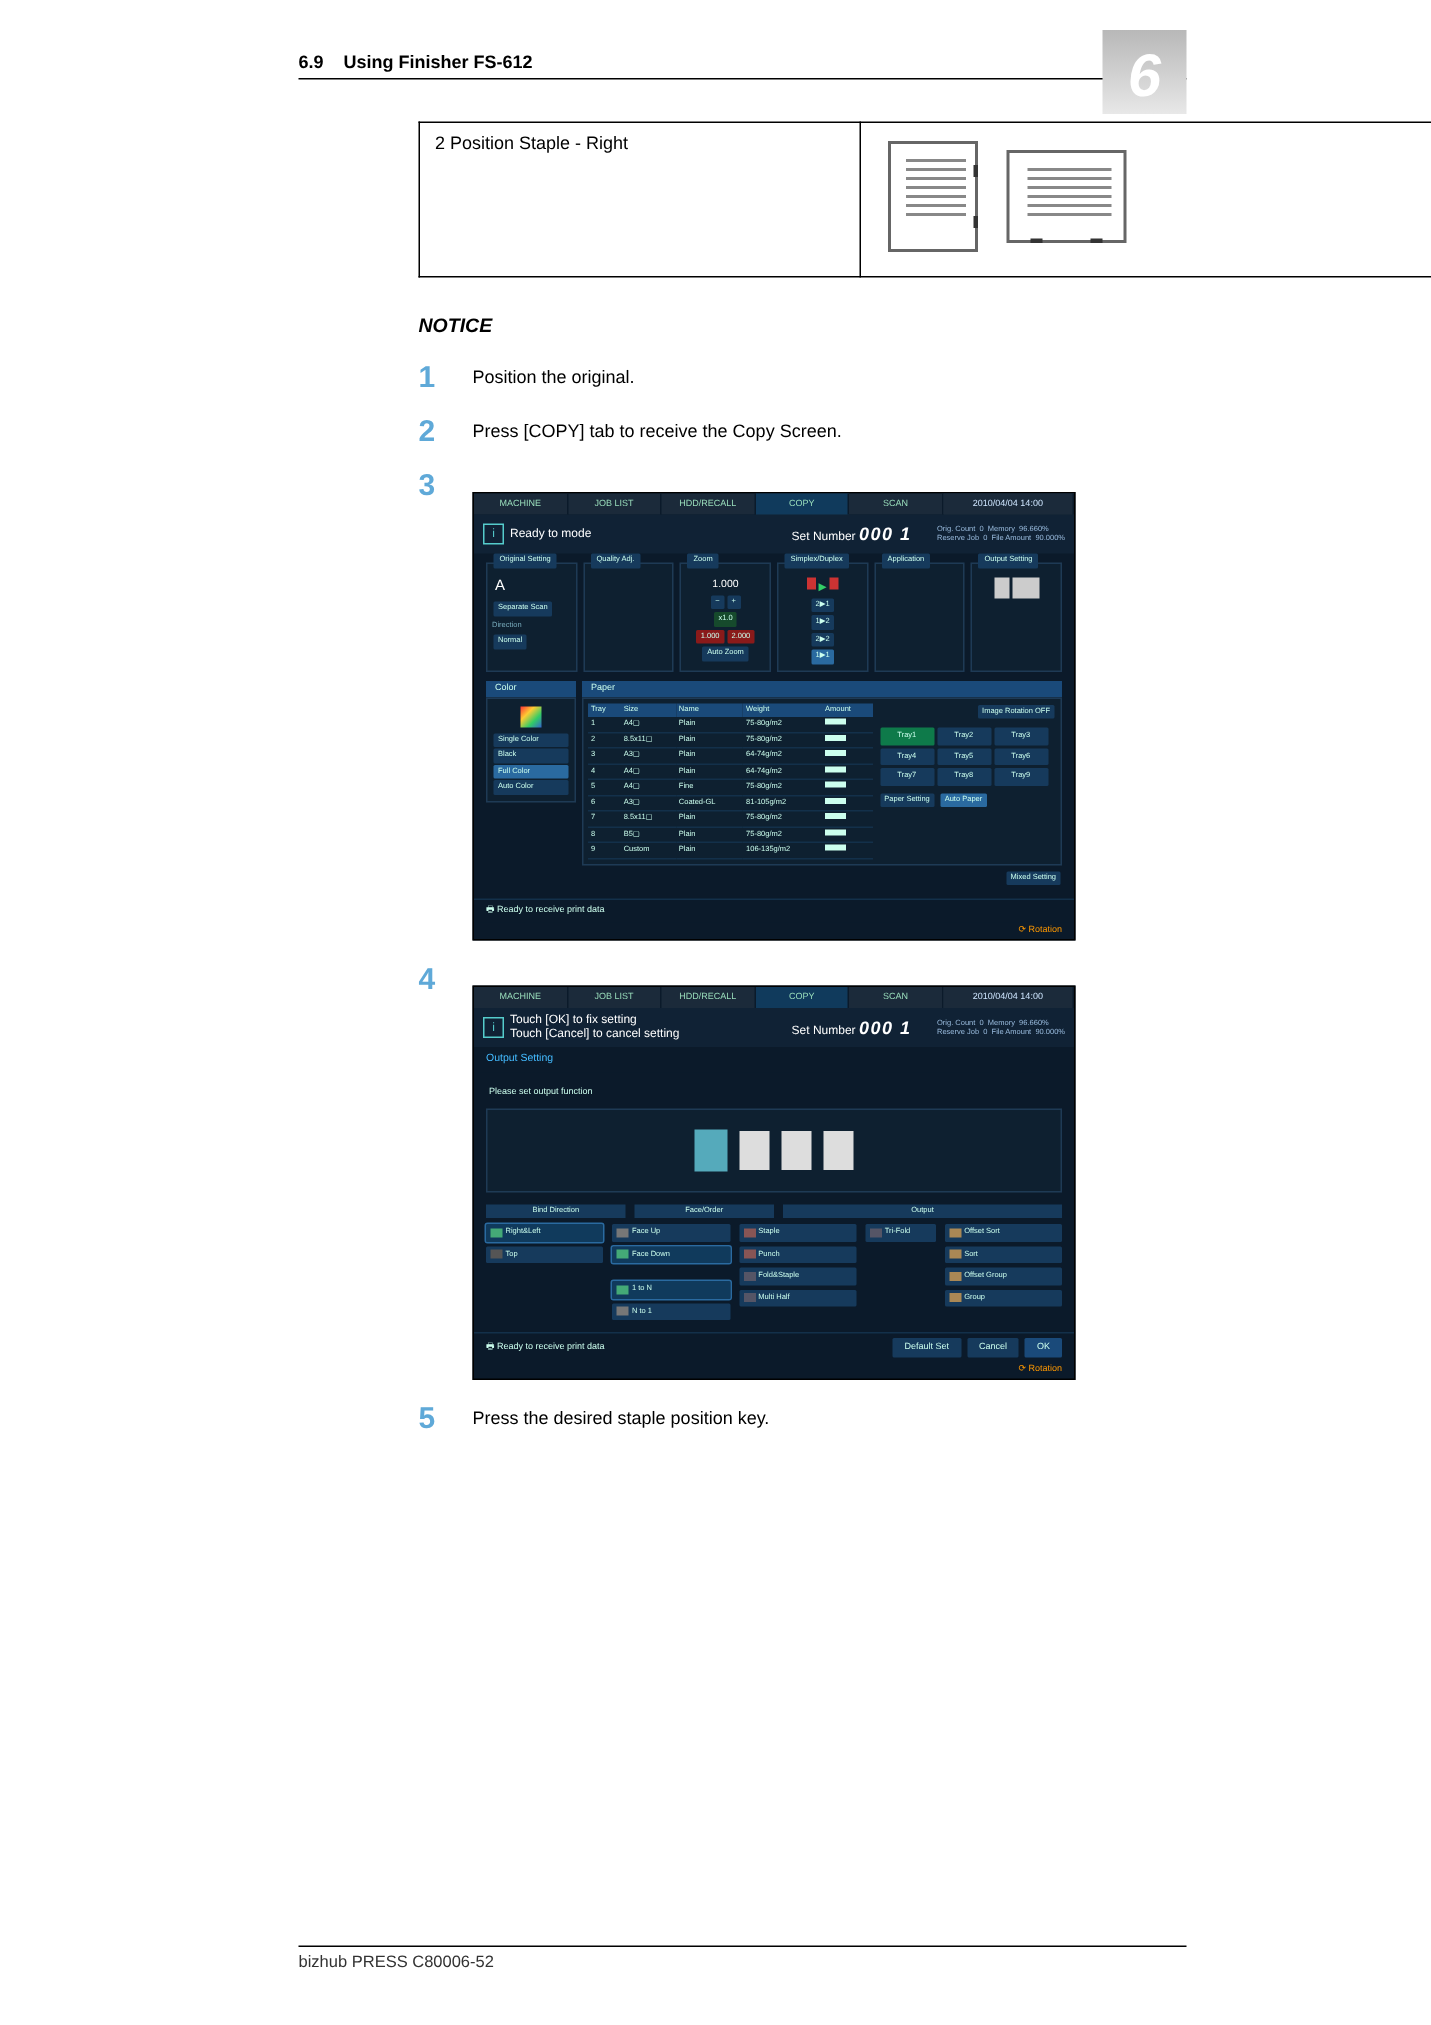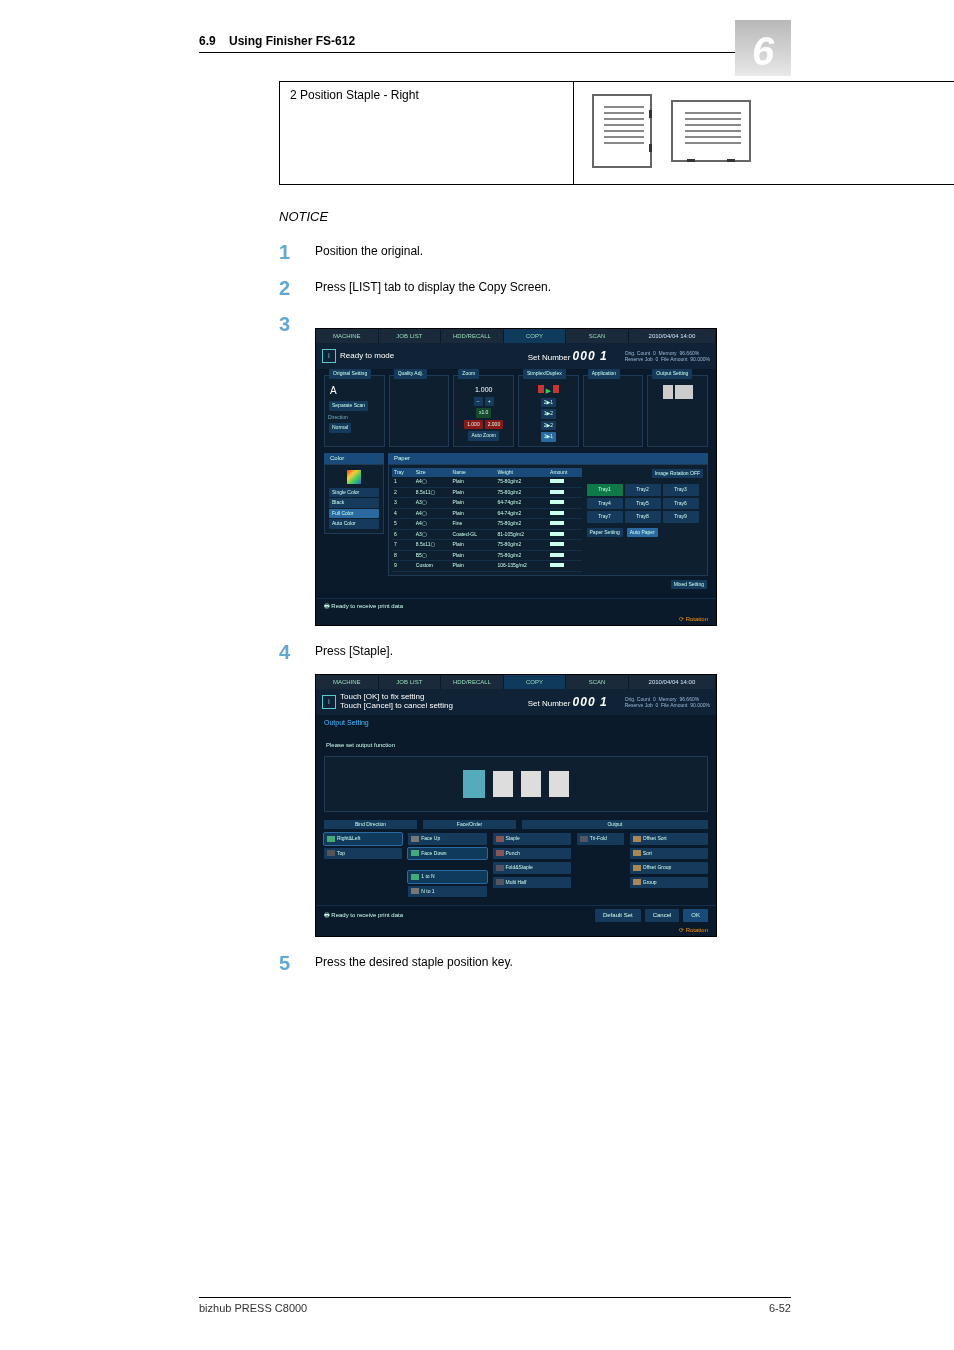--- a/index.html
+++ b/index.html
@@ -15,21 +15,21 @@
 .doc-icon{display:inline-block;width:56px;height:70px;border:2px solid #666;margin:6px 8px;position:relative;vertical-align:middle}
 .doc-icon.portrait{width:56px;height:70px}
 .doc-icon.landscape{width:76px;height:58px}
 .doc-icon .ln{position:absolute;background:#888;height:2px;left:10px;right:6px}
 .doc-icon.portrait .ln:nth-child(1){top:10px}.doc-icon.portrait .ln:nth-child(2){top:16px}.doc-icon.portrait .ln:nth-child(3){top:22px}.doc-icon.portrait .ln:nth-child(4){top:28px}.doc-icon.portrait .ln:nth-child(5){top:34px}.doc-icon.portrait .ln:nth-child(6){top:40px}.doc-icon.portrait .ln:nth-child(7){top:46px}
 .doc-icon.landscape .ln{left:12px;right:8px}
 .doc-icon.landscape .ln:nth-child(1){top:10px}.doc-icon.landscape .ln:nth-child(2){top:16px}.doc-icon.landscape .ln:nth-child(3){top:22px}.doc-icon.landscape .ln:nth-child(4){top:28px}.doc-icon.landscape .ln:nth-child(5){top:34px}.doc-icon.landscape .ln:nth-child(6){top:40px}
 .stp{position:absolute;background:#333;width:3px;height:8px}
 .doc-icon.portrait .stp.s1{right:-2px;top:14px}.doc-icon.portrait .stp.s2{right:-2px;bottom:14px}
 .doc-icon.landscape .stp.s1{right:14px;bottom:-2px;width:8px;height:3px}.doc-icon.landscape .stp.s2{left:14px;bottom:-2px;width:8px;height:3px}
-.notice-h{font-weight:normal;font-style:italic;font-size:13px;margin-top:24px}
+.notice-h{font-weight:bold;font-style:italic;font-size:13px;margin-top:24px}
 .notice-t{font-style:italic;font-size:12px;color:#333;margin-top:2px;line-height:1.35}
 .steps{margin-top:18px}
 .step{display:flex;margin-top:16px}
 .step-num{width:36px;flex:0 0 36px;font-size:20px;font-weight:bold;color:#5fa9d8;line-height:1}
 .step-body{font-size:12px;line-height:1.5}
 .step-sub{font-size:12px;margin-top:6px}
 .shot{width:400px;margin:14px auto 0;background:#0b1a2a;border:1px solid #000;font-size:7px;color:#cfe6ff;position:relative}
 .shot .topbar{display:flex;height:14px;background:#1b2a3a}
 .shot .topbar div{flex:1;border-right:1px solid #0b1a2a;display:flex;align-items:center;justify-content:center;font-size:6px;color:#9db}
 .shot .topbar div.active{background:#103a5c}
@@ -64,21 +64,21 @@
 .shot2 .labelrow{display:flex;gap:6px;margin-bottom:4px}
 .shot2 .labelrow div{flex:1;background:#163a5c;color:#cfe;font-size:5px;text-align:center;padding:1px 0}
 .shot2 .optcol{display:flex;gap:6px}
 .shot2 .col{flex:1;display:flex;flex-direction:column;gap:3px}
 .shot2 .obtn{background:#163a5c;color:#cfe;font-size:5px;padding:2px 3px;border-radius:1px;display:flex;align-items:center;gap:2px}
 .shot2 .obtn.sel{background:#103a5c;outline:1px solid #2a6aa0}
 .shot2 .obtn .oi{width:8px;height:6px;background:#4a7;display:inline-block}
 .shot2 .preview{height:54px;background:#0e2030;border:1px solid #1e3a55;margin-bottom:8px;display:flex;align-items:center;justify-content:center;gap:8px}
 .shot2 .preview .pg{width:20px;height:26px;background:#ddd}
 .shot2 .instr{font-size:6px;color:#cfe;padding:3px 0 6px 2px}
-.ftr{position:absolute;bottom:36px;left:106px;right:70px;border-top:1px solid #000;padding-top:4px;display:flex;justify-content:space-between;font-size:11px;color:#333}
+.ftr{position:absolute;bottom:36px;left:106px;right:70px;border-top:1px solid #000;padding-top:4px;display:flex;font-size:11px;color:#333}
 </style>
 </head>
 <body>
 <div class="page">
 
 <div class="hdr-line">
   <span><span>6.9</span>&nbsp;&nbsp;&nbsp;&nbsp;<span>Using Finisher FS-612</span></span>
   <span></span>
 </div>
 <hr class="hdr-rule">
@@ -108,21 +108,21 @@
 
 <div class="steps">
 
 <div class="step">
   <div class="step-num">1</div>
   <div class="step-body">Position the original.</div>
 </div>
 
 <div class="step">
   <div class="step-num">2</div>
-  <div class="step-body">Press [LIST] tab to display the Copy Screen.</div>
+  <div class="step-body">Press [COPY] tab to receive the Copy Screen.</div>
 </div>
 
 <div class="step">
   <div class="step-num">3</div>
   <div class="step-body">
 
     <div class="shot">
       <div class="topbar">
         <div>MACHINE</div>
         <div>JOB LIST</div>
@@ -296,21 +296,20 @@
       </div>
       <div class="rot">⟳ <span>Rotation</span></div>
     </div>
 
   </div>
 </div>
 
 <div class="step">
   <div class="step-num">4</div>
   <div class="step-body">
-    <div>Press [Staple].</div>
 
     <div class="shot shot2">
       <div class="topbar">
         <div>MACHINE</div>
         <div>JOB LIST</div>
         <div>HDD/RECALL</div>
         <div class="active">COPY</div>
         <div>SCAN</div>
         <div class="dt">2010/04/04 14:00</div>
       </div>

